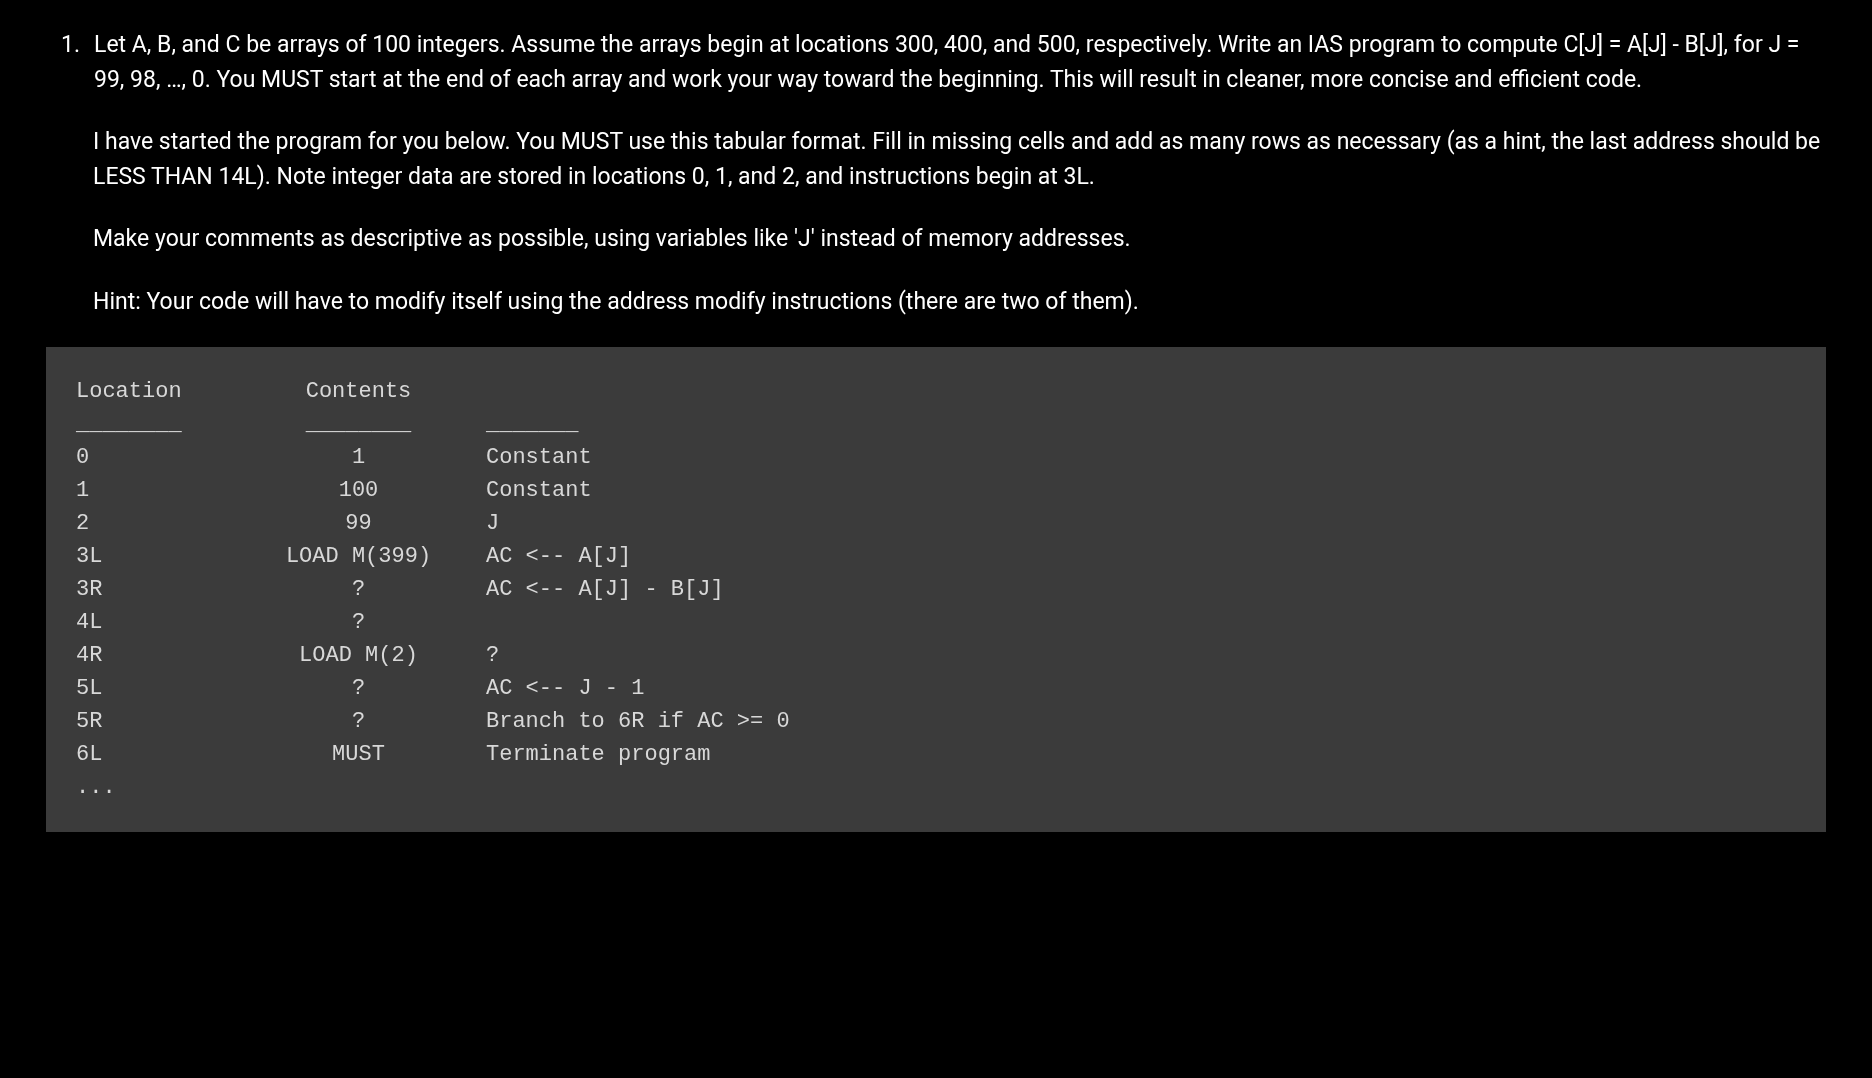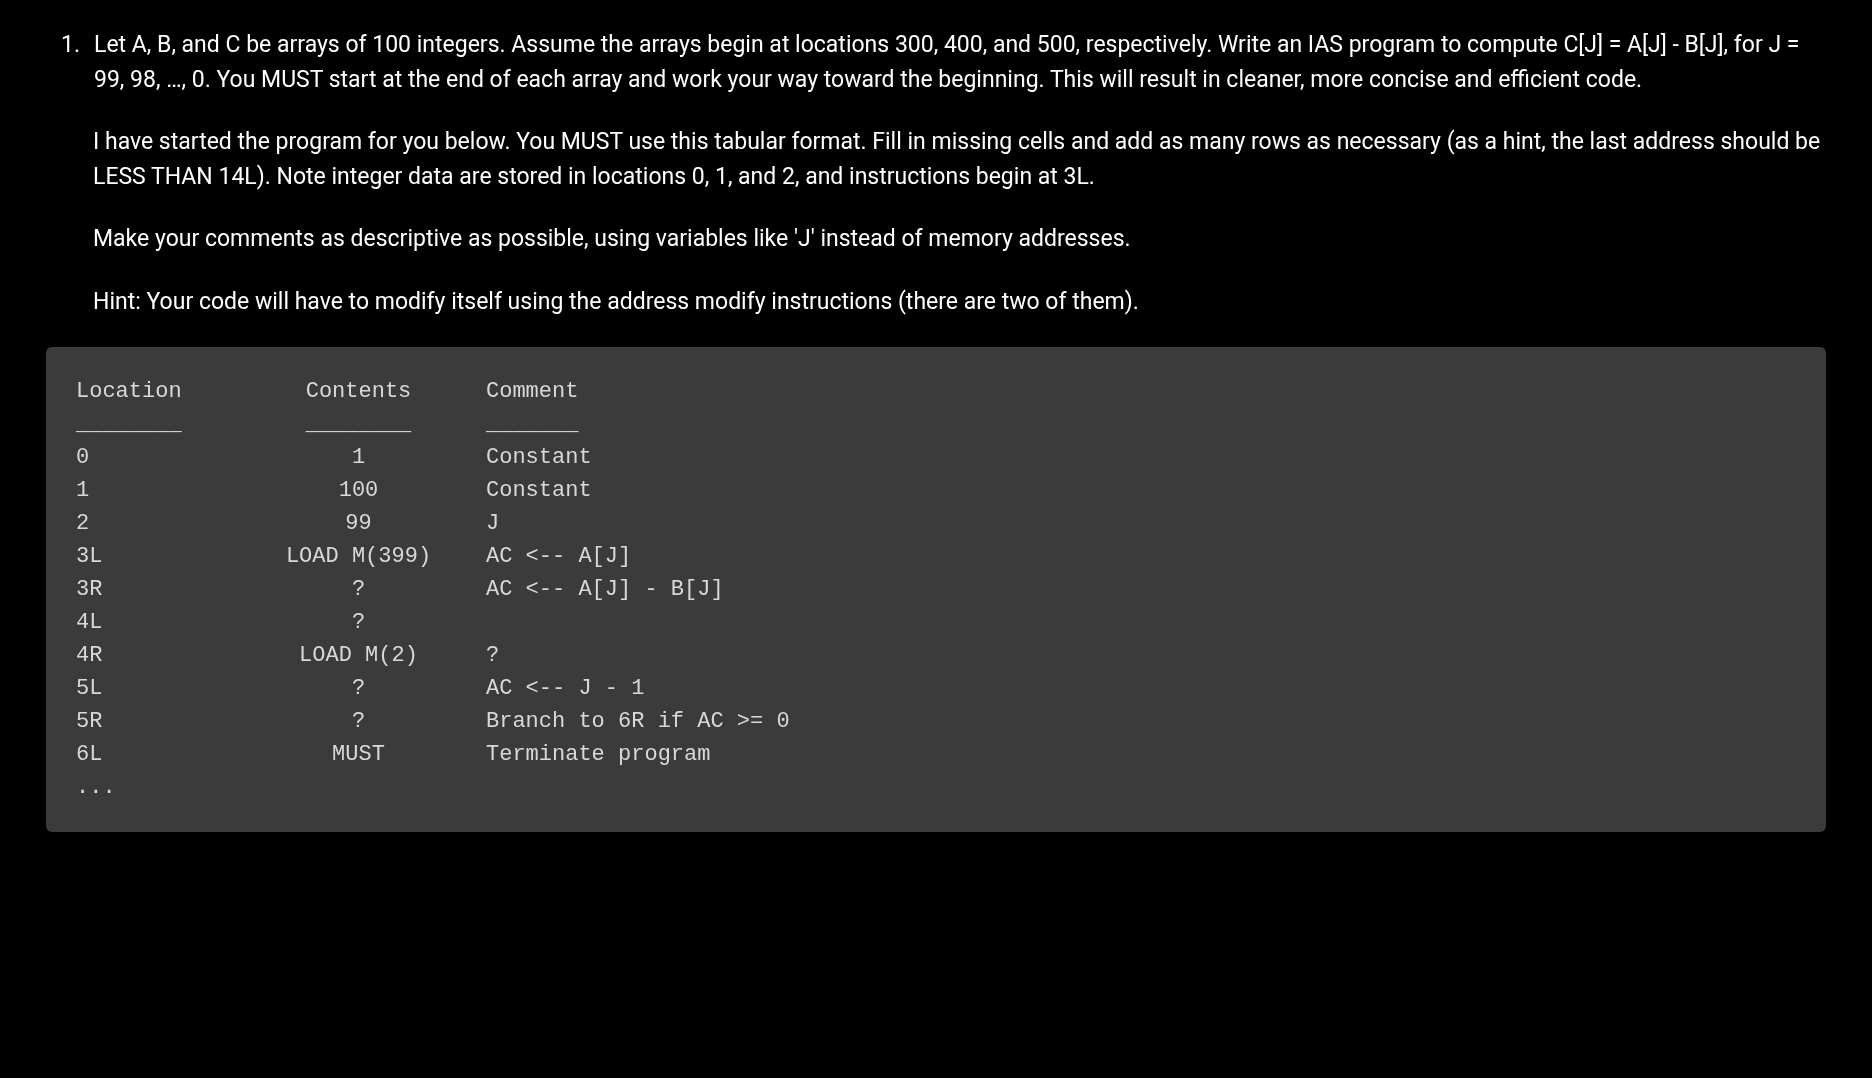--- a/index.html
+++ b/index.html
@@ -29,21 +29,21 @@
     }
     .question-text {
       flex: 1;
     }
     .paragraph {
       margin-bottom: 28px;
       margin-left: 47px;
     }
     .code-block {
       background: #3b3b3b;
-      border-radius: 6px;
+      border-radius: 0;
       padding: 28px 30px;
       font-family: "SFMono-Regular", Consolas, "Liberation Mono", Menlo, Courier, monospace;
       font-size: 22px;
       line-height: 1.5;
       color: #d8d8d8;
       margin-top: 10px;
     }
     .code-row {
       display: flex;
       white-space: pre;
@@ -71,21 +71,20 @@
 </div>
 
 <div class="paragraph">I have started the program for you below. You MUST use this tabular format. Fill in missing cells and add as many rows as necessary (as a hint, the last address should be LESS THAN 14L). Note integer data are stored in locations 0, 1, and 2, and instructions begin at 3L.</div>
 <div class="paragraph">Make your comments as descriptive as possible, using variables like 'J' instead of memory addresses.</div>
 <div class="paragraph">Hint: Your code will have to modify itself using the address modify instructions (there are two of them).</div>
 
 <div class="code-block">
   <div class="code-row">
     <span class="col-location">Location</span>
     <span class="col-contents">Contents</span>
-    <span class="col-comment">Comment</span>
   </div>
   <div class="code-row dashes">
     <span class="col-location">________</span>
     <span class="col-contents">________</span>
     <span class="col-comment">_______</span>
   </div>
   <div class="code-row">
     <span class="col-location">0</span>
     <span class="col-contents">1</span>
     <span class="col-comment">Constant</span>

